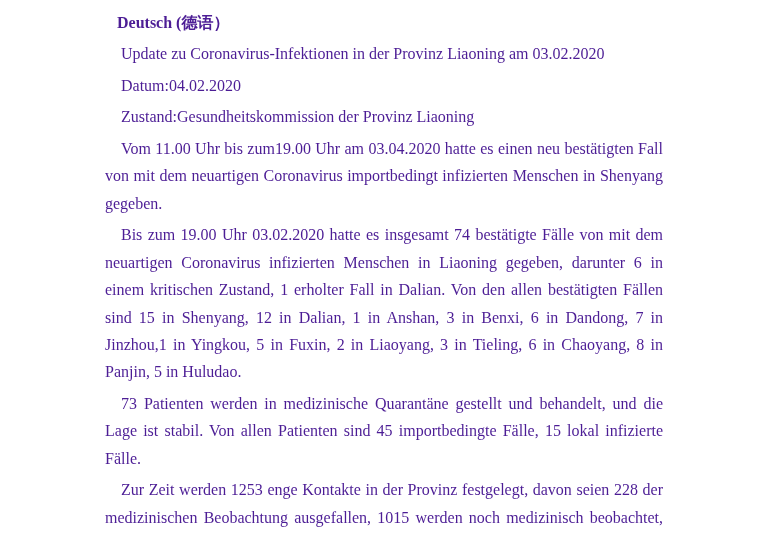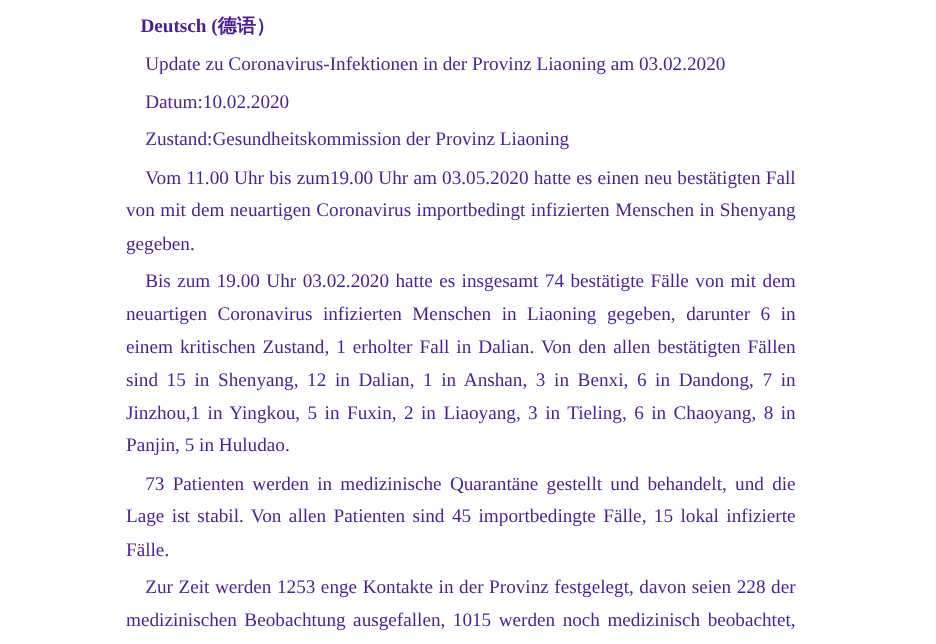--- a/index.html
+++ b/index.html
@@ -35,19 +35,19 @@
     text-align: justify;
     text-indent: 16px;
   }
 </style>
 </head>
 <body>
 
 <div class="page">
   <p class="heading">Deutsch (德语）</p>
   <p class="para">Update zu Coronavirus-Infektionen in der Provinz Liaoning am 03.02.2020</p>
-  <p class="para">Datum:10.02.2020</p>
+  <p class="para">Datum:04.02.2020</p>
   <p class="para">Zustand:Gesundheitskommission der Provinz Liaoning</p>
-  <p class="para">Vom 11.00 Uhr bis zum19.00 Uhr am 03.05.2020 hatte es einen neu bestätigten Fall von mit dem neuartigen Coronavirus importbedingt infizierten Menschen in Shenyang gegeben.</p>
+  <p class="para">Vom 11.00 Uhr bis zum19.00 Uhr am 03.04.2020 hatte es einen neu bestätigten Fall von mit dem neuartigen Coronavirus importbedingt infizierten Menschen in Shenyang gegeben.</p>
   <p class="para">Bis zum 19.00 Uhr 03.02.2020 hatte es insgesamt 74 bestätigte Fälle von mit dem neuartigen Coronavirus infizierten Menschen in Liaoning gegeben, darunter 6 in einem kritischen Zustand, 1 erholter Fall in Dalian. Von den allen bestätigten Fällen sind 15 in Shenyang, 12 in Dalian, 1 in Anshan, 3 in Benxi, 6 in Dandong, 7 in Jinzhou,1 in Yingkou, 5 in Fuxin, 2 in Liaoyang, 3 in Tieling, 6 in Chaoyang, 8 in Panjin, 5 in Huludao.</p>
   <p class="para">73 Patienten werden in medizinische Quarantäne gestellt und behandelt, und die Lage ist stabil. Von allen Patienten sind 45 importbedingte Fälle, 15 lokal infizierte Fälle.</p>
   <p class="para">Zur Zeit werden 1253 enge Kontakte in der Provinz festgelegt, davon seien 228 der medizinischen Beobachtung ausgefallen, 1015 werden noch medizinisch beobachtet, und 10 werden noch gesucht.</p>
 </div>
 
 </body></html>

